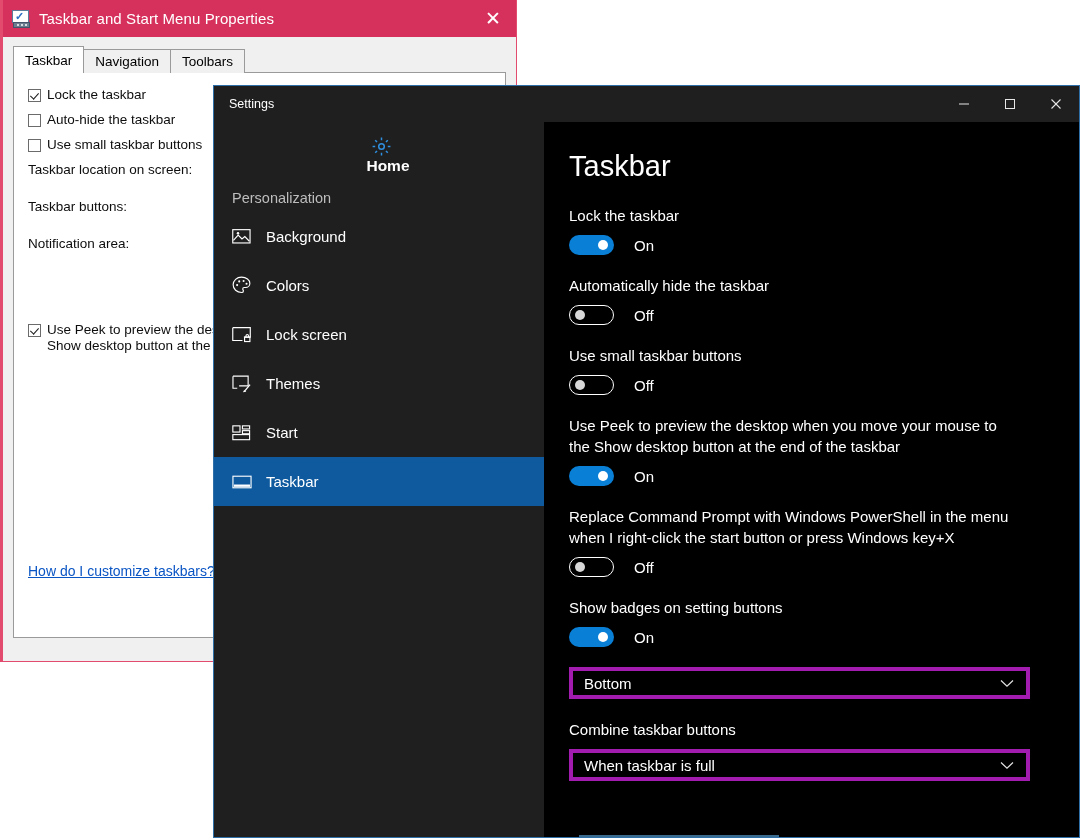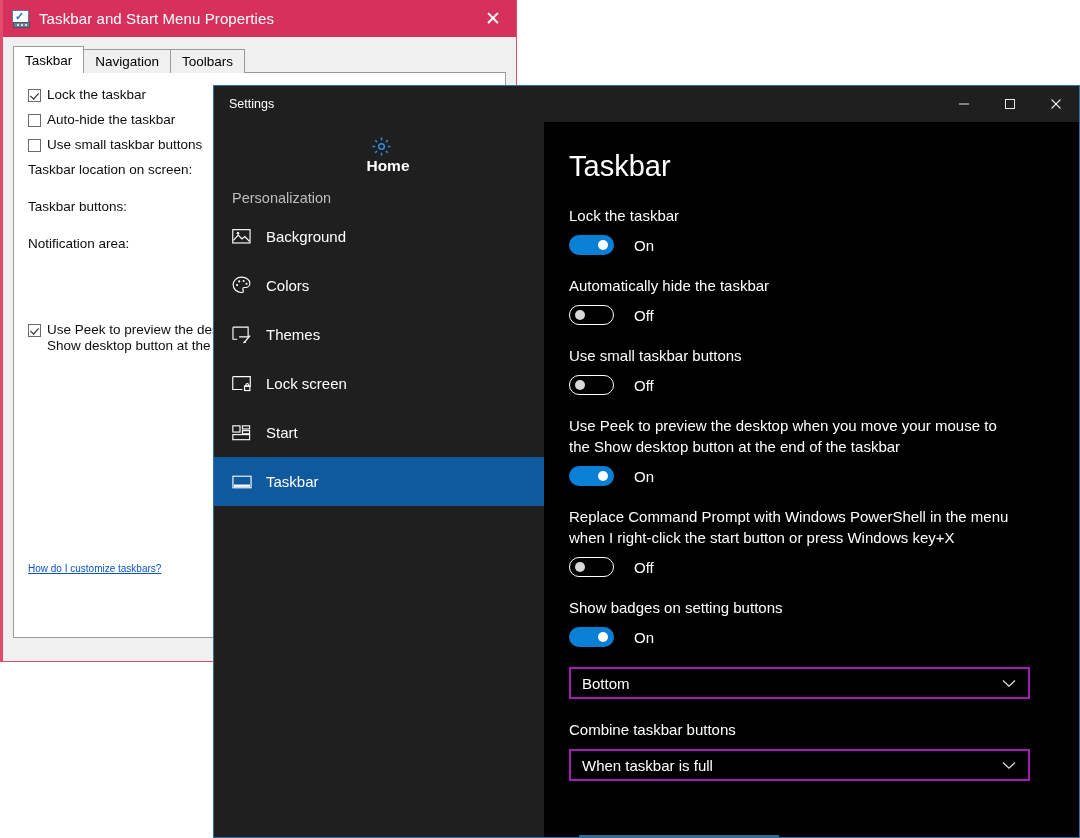--- a/index.html
+++ b/index.html
@@ -77,21 +77,21 @@
   .winchk.checked::after {
     content:""; position:absolute; left:3px; top:1px; width:4px; height:7px;
     border:solid #1d1d1d; border-width:0 1.6px 1.6px 0; transform:rotate(42deg);
   }
   .chklabel { font-size:13.5px; color:#0d0d0d; line-height:15px; }
   .fieldlabel { font-size:13.5px; color:#0d0d0d; margin: 9px 0 22px 0; }
   .peekrow { position:absolute; left:14px; top:249px; display:flex; align-items:flex-start; }
   .peektext { font-size:13.5px; color:#0d0d0d; line-height:16px; }
   #howto-link {
     position:absolute; left:14px; top:490px;
-    font-size:10px; color:#0a55c4; text-decoration:underline;
+    font-size:14px; color:#0a55c4; text-decoration:underline;
   }
   #props-buttonrow { position:absolute; left:0; right:0; bottom:0; height:60px; }
 
   
   #settings-window {
     position:absolute; left:213px; top:85px; width:867px; height:753px;
     background:#1f1f1f;
     border:1px solid #2f6fa8;
     overflow:hidden;
   }
@@ -151,21 +151,21 @@
   .toggle.on { background:#0a7fd6; }
   .toggle.off { background:transparent; border:1.5px solid #ffffff; }
   .toggle .knob {
     position:absolute; width:10px; height:10px; border-radius:50%; background:#ffffff; top:5px;
   }
   .toggle.on .knob { right:6px; }
   .toggle.off .knob { left:5px; top:3.5px; background:#d8d8d8; }
   .toggle-state { font-size:15px; color:#ffffff; margin-left:20px; }
 
   .combo {
-    width:461px; height:32px; border:2px solid #a21caf; background:#000000;
+    width:461px; height:32px; border:4px solid #a21caf; background:#000000;
     display:flex; align-items:center; justify-content:space-between;
     padding:0 12px 0 11px; margin-top:4px;
   }
   .combo-value { font-size:15px; color:#ffffff; }
   .combo-arrow { color:#e3e3e3; display:flex; align-items:center; }
 
   #content-scrollbar {
     position:absolute; left:25px; right:0; bottom:0; height:4px; background:transparent;
   }
   #content-scrollbar .thumb {
@@ -298,40 +298,40 @@
               <circle cx="7.6" cy="5.7" r="1.1" fill="#ffffff" stroke="none"></circle>
               <circle cx="12.2" cy="5.2" r="1.1" fill="#ffffff" stroke="none"></circle>
               <circle cx="15.3" cy="8.2" r="1.1" fill="#ffffff" stroke="none"></circle>
             </svg>
           </span>
           <span class="lbl">Colors</span>
         </div>
 
         <div class="navitem">
           <span class="ic">
+            <svg width="20" height="17" viewBox="0 0 21 17" fill="none" stroke="#ffffff" stroke-width="1.2">
+              <path d="M0.8 1.3 H19.2 V11.2 H12.5"></path>
+              <path d="M0.8 1.3 V14.8 H11"></path>
+              <rect x="13.2" y="11.3" width="5.6" height="4.6"></rect>
+              <path d="M14.7 11.3 v-1.5 a1.3 1.3 0 0 1 2.6 0 v1.5"></path>
+            </svg>
+          </span>
+          <span class="lbl">Lock screen</span>
+        </div>
+
+        <div class="navitem">
+          <span class="ic">
             <svg width="19" height="18" viewBox="0 0 20 19" fill="none" stroke="#ffffff" stroke-width="1.2">
               <path d="M1 1.2 H17 V11.5 H7.5"></path>
               <path d="M1 1.2 V14 H5.5"></path>
               <path d="M13.5 16.8 L19 10.2" stroke-width="1.4"></path>
               <path d="M11.5 18.3 l1.4-2.4 2.2 1.9z" fill="#ffffff" stroke="none"></path>
             </svg>
           </span>
           <span class="lbl">Themes</span>
-        </div>
-
-        <div class="navitem">
-          <span class="ic">
-            <svg width="20" height="17" viewBox="0 0 21 17" fill="none" stroke="#ffffff" stroke-width="1.2">
-              <path d="M0.8 1.3 H19.2 V11.2 H12.5"></path>
-              <path d="M0.8 1.3 V14.8 H11"></path>
-              <rect x="13.2" y="11.3" width="5.6" height="4.6"></rect>
-              <path d="M14.7 11.3 v-1.5 a1.3 1.3 0 0 1 2.6 0 v1.5"></path>
-            </svg>
-          </span>
-          <span class="lbl">Lock screen</span>
         </div>
 
         <div class="navitem">
           <span class="ic">
             <svg width="19" height="16" viewBox="0 0 20 17" fill="none" stroke="#ffffff" stroke-width="1.2">
               <rect x="0.8" y="0.9" width="7.6" height="6.6"></rect>
               <rect x="11" y="0.9" width="7.6" height="3.3"></rect>
               <rect x="11" y="6" width="7.6" height="3.3"></rect>
               <rect x="0.8" y="10.2" width="17.8" height="5.4"></rect>
             </svg>

